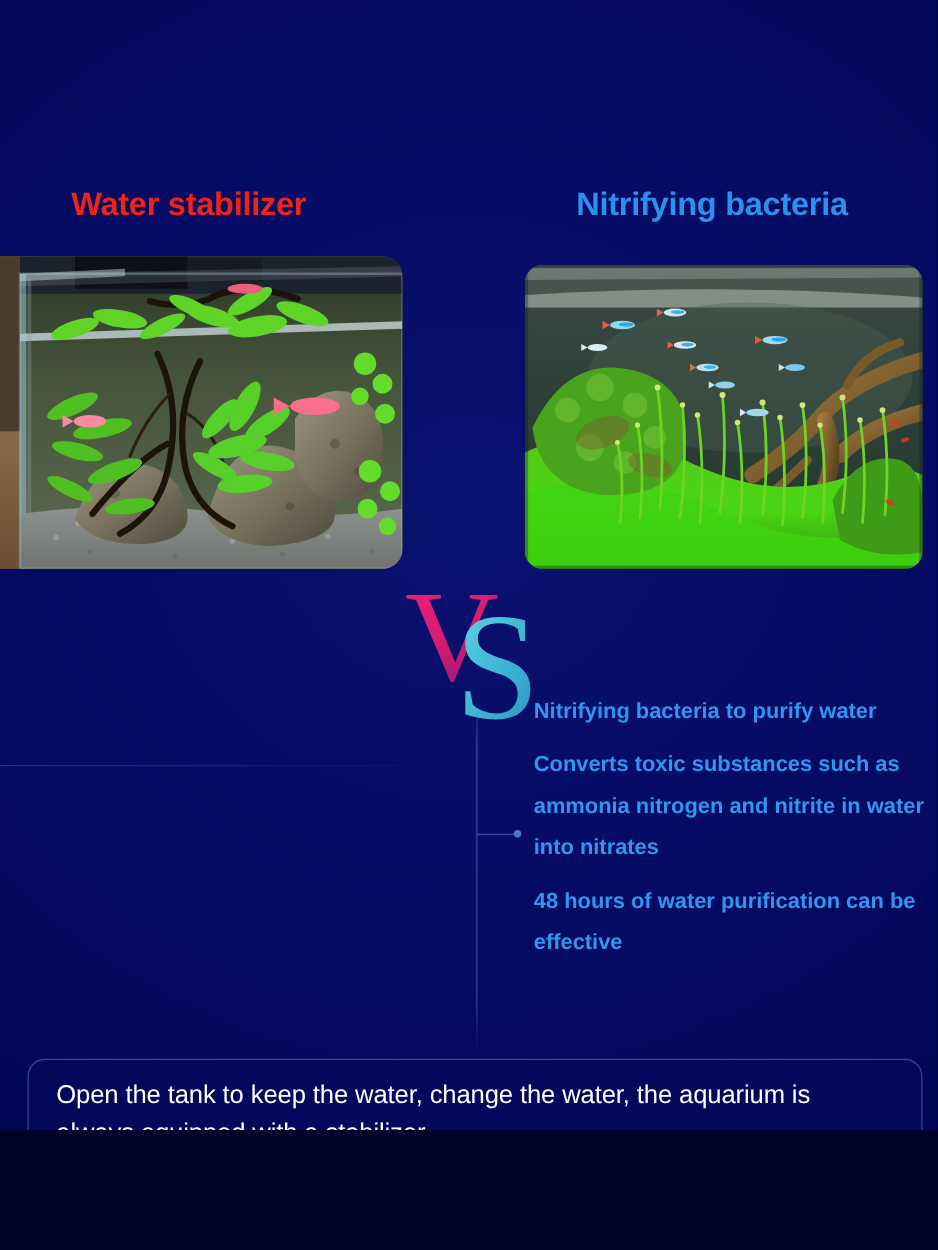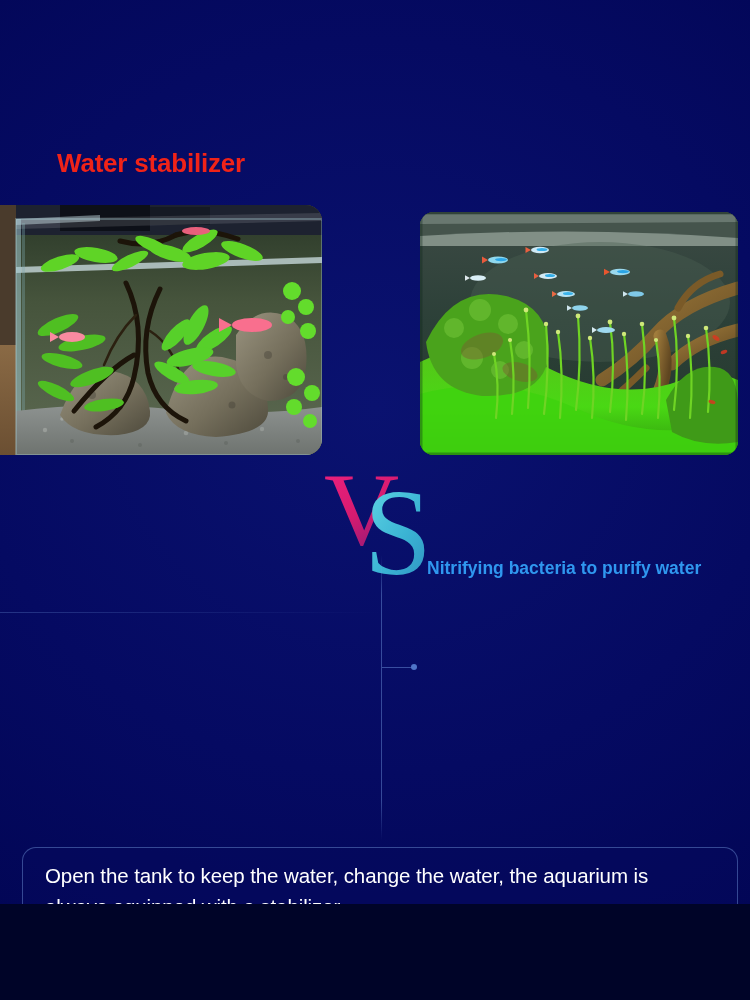--- a/index.html
+++ b/index.html
@@ -137,20 +137,21 @@
     letter-spacing: -0.1px;
   }
 </style>
 </head>
 <body>
 
 <div id="page">
 
   <div class="heading" id="heading-left">Water stabilizer</div>
 
+  <div class="heading" id="heading-right">Nitrifying bacteria</div>
 
   <div class="photo" id="photo-left">
     <svg viewBox="0 0 322 250" preserveAspectRatio="none">
       <defs>
         <linearGradient id="lwater" x1="0" y1="0" x2="0" y2="1">
           <stop offset="0%" stop-color="#2d3b2a"></stop>
           <stop offset="35%" stop-color="#46543c"></stop>
           <stop offset="100%" stop-color="#5d6a52"></stop>
         </linearGradient>
         <linearGradient id="lfloor" x1="0" y1="0" x2="0" y2="1">
@@ -444,19 +445,21 @@
   </div>
 
   <div id="divider-left-stub"></div>
   <div id="divider-line"></div>
   <div id="divider-tick"></div>
   <div id="divider-dot"></div>
 
 
   <div class="col" id="col-right">
     <p class="bullet">Nitrifying bacteria to purify water</p>
+    <p class="bullet">Converts toxic substances such as ammonia nitrogen and nitrite in water into nitrates</p>
+    <p class="bullet">48 hours of water purification can be effective</p>
   </div>
 
   <div id="bottom-banner">
     <p id="bottom-banner-text">Open the tank to keep the water, change the water, the aquarium is always equipped with a stabilizer</p>
   </div>
 
 </div>
 
 </body></html>

